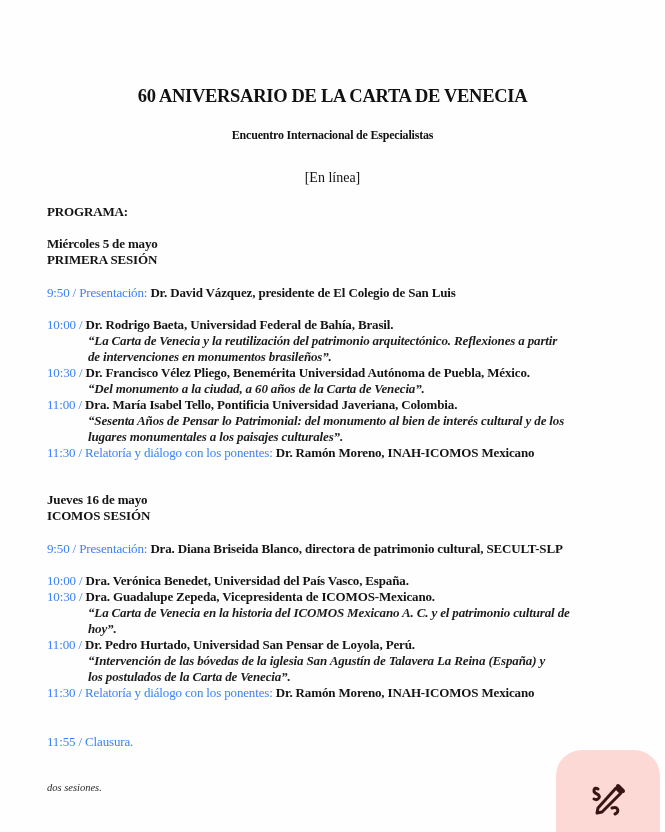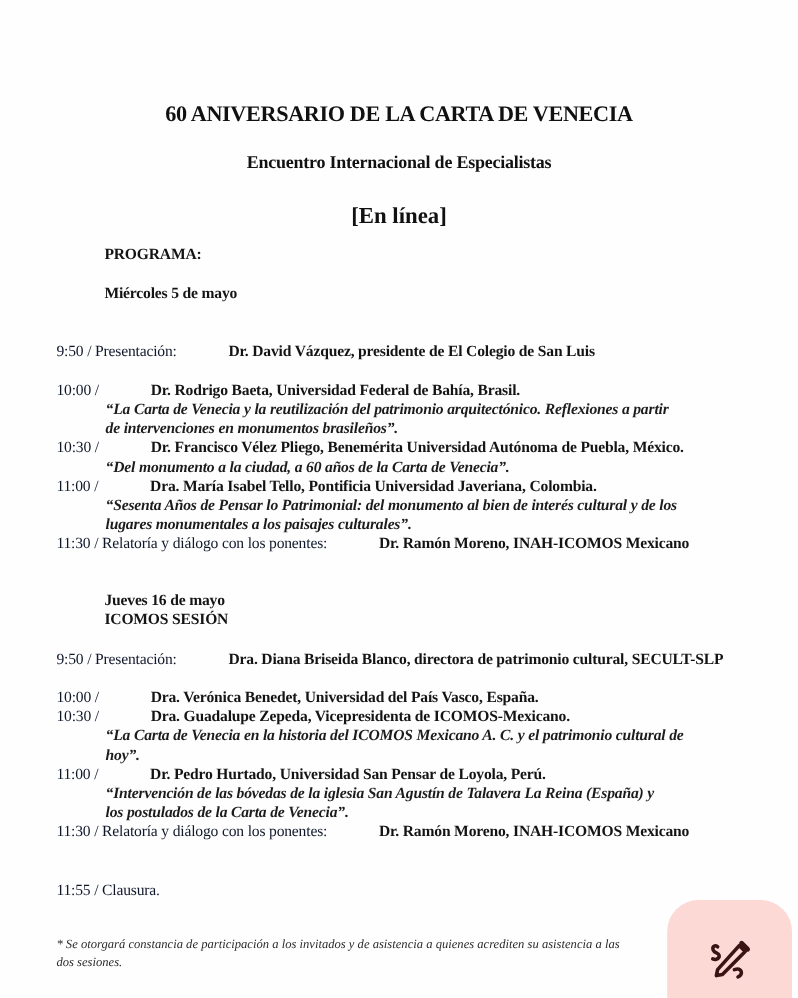--- a/index.html
+++ b/index.html
@@ -12,31 +12,31 @@
   }
   .page { position: absolute; left: 0; top: 0; width: 665px; height: 664px; }
 
   .title {
     position: absolute; left: 0; width: 665px; top: 86px;
     text-align: center; font-weight: bold; font-size: 18.5px; letter-spacing: -0.3px;
     color: #111;
   }
   .subtitle {
     position: absolute; left: 0; width: 665px; top: 128px;
-    text-align: center; font-weight: bold; font-size: 15px; letter-spacing: -0.2px; color: #111;
+    text-align: center; font-weight: bold; font-size: 12px; letter-spacing: -0.2px; color: #111;
   }
   .modality {
     position: absolute; left: 0; width: 665px; top: 170px;
-    text-align: center; font-weight: bold; font-size: 19px; color: #111;
+    text-align: center; font-weight: normal; font-size: 14px; color: #111;
   }
 
   .block { position: absolute; left: 47px; right: 20px; }
   .line { height: 16px; line-height: 16px; white-space: nowrap; font-size: 13px; letter-spacing: -0.15px; }
-  .b { font-weight: bold; color: #141414; margin-left: 40px; }
-  .reg { color: #0f172a; }
+  .b { font-weight: bold; color: #141414; }
+  .reg { color: #3b82f6; }
   .it { font-style: italic; font-weight: bold; color: #1c1c1c; }
   .indent { padding-left: 41px; }
 
   .program-label { top: 204px; }
   .day1 { top: 236px; }
   .s1-pres { top: 285px; }
   .s1-talks { top: 317px; }
 
   .day2 { top: 492px; }
   .s2-pres { top: 541px; }
@@ -63,20 +63,21 @@
   <div class="title">60 ANIVERSARIO DE LA CARTA DE VENECIA</div>
   <div class="subtitle">Encuentro Internacional de Especialistas</div>
   <div class="modality">[En línea]</div>
 
   <div class="block program-label">
     <div class="line b">PROGRAMA:</div>
   </div>
 
   <div class="block day1">
     <div class="line b">Miércoles 5 de mayo</div>
+    <div class="line b">PRIMERA SESIÓN</div>
   </div>
 
   <div class="block s1-pres">
     <div class="line">
       <span class="reg">9:50 / </span><span class="reg">Presentación: </span><span class="b">Dr. David Vázquez, presidente de El Colegio de San Luis</span>
     </div>
   </div>
 
   <div class="block s1-talks">
     <div>
@@ -126,21 +127,20 @@
     <div>
       <div class="line"><span class="reg">11:30 / </span><span class="reg">Relatoría y diálogo con los ponentes: </span><span class="b">Dr. Ramón Moreno, INAH-ICOMOS Mexicano</span></div>
     </div>
   </div>
 
   <div class="block closing">
     <div class="line reg">11:55 / Clausura.</div>
   </div>
 
   <div class="footnote">
-    <div style="white-space:nowrap;">* Se otorgará constancia de participación a los invitados y de asistencia a quienes acrediten su asistencia a las</div>
     <div>dos sesiones.</div>
   </div>
 
   <div class="fab">
     <svg viewBox="0 0 40 40" fill="none" stroke="#3a1414" stroke-width="3" stroke-linecap="round" stroke-linejoin="round">
       <path d="M10 9 C 6 6, 4 12, 9 14 C 14 16, 10 21, 6 19"></path>
       <path d="M28 8 L 33 13 L 14 32 L 9 33 L 10 28 Z"></path>
       <path d="M30 6 L 35 11" stroke-width="4"></path>
       <path d="M24 28 C 30 26, 32 32, 27 34"></path>
     </svg>

